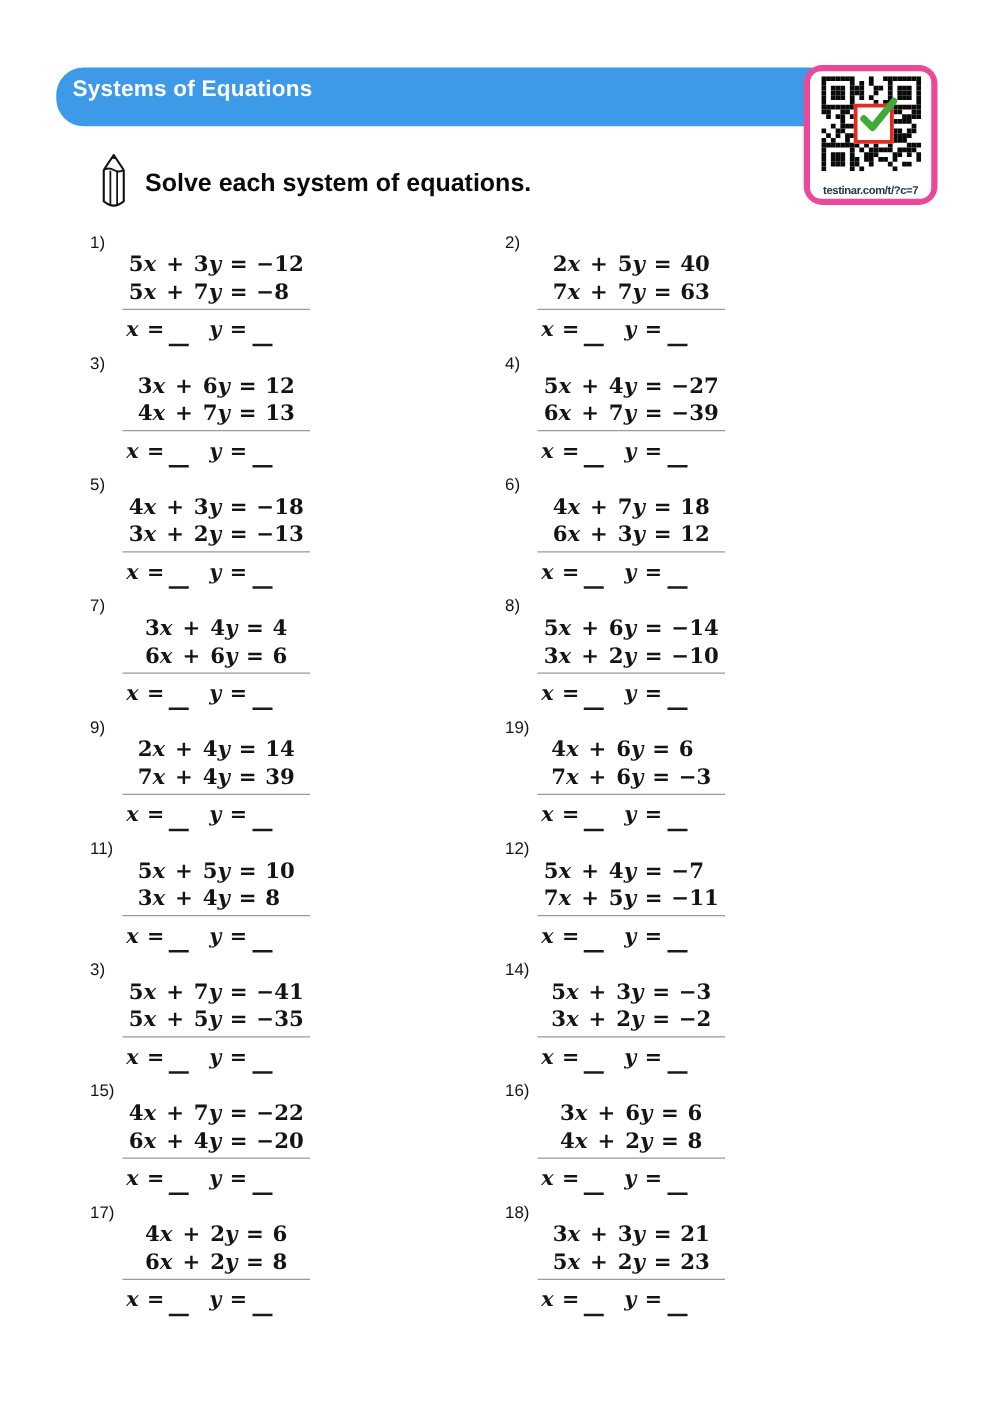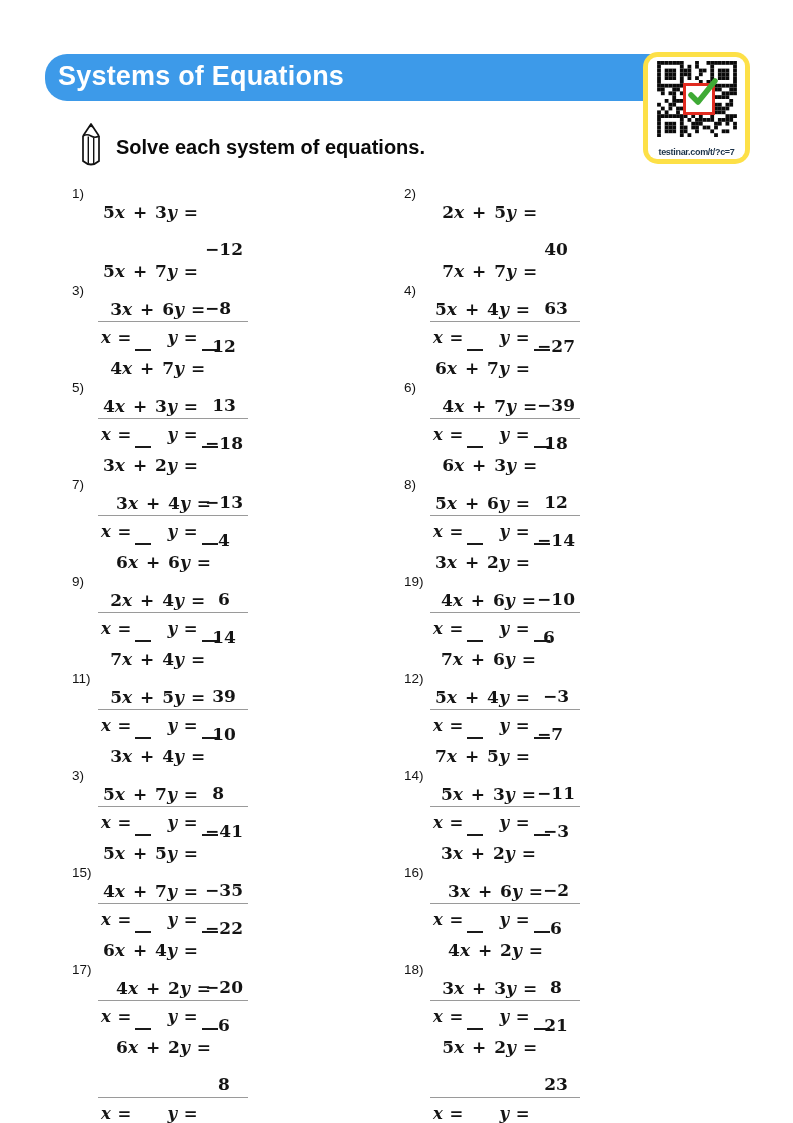--- a/index.html
+++ b/index.html
@@ -7,25 +7,25 @@
     width:793px;height:1123px;background:#ffffff;position:relative;overflow:hidden;
     font-family:"Liberation Sans",sans-serif;color:#141414;
   }
   
   .header-bar{
     position:absolute;left:45px;top:54px;width:662px;height:47px;
     background:#3d9ae9;border-radius:22px;
   }
   .header-title{
     position:absolute;left:13px;top:7px;
-    font-size:27px;font-weight:bold;color:#ffffff;letter-spacing:.2px;
+    font-size:18px;font-weight:bold;color:#ffffff;letter-spacing:.2px;
   }
   .qr-badge{
     position:absolute;left:643px;top:52px;width:107px;height:112px;
-    background:#fde047;border-radius:15px;
+    background:#ec4899;border-radius:15px;
   }
   .qr-box{
     position:absolute;left:5px;top:5px;width:97px;height:102px;
     background:#ffffff;border-radius:9px;overflow:hidden;
   }
   .qr-svg{position:absolute;left:9px;top:4px;}
   .qr-check{
     position:absolute;left:35px;top:26px;width:26px;height:26px;
     border:3px solid #e02b20;background:#ffffff;
   }
@@ -53,21 +53,21 @@
   .eqwrap{
     position:absolute;left:28px;top:17px;width:150px;text-align:center;
     font-family:"DejaVu Serif",serif;font-weight:bold;font-size:17px;color:#141414;
   }
   .eqgrid{
     display:inline-grid;grid-template-columns:auto auto auto;
     column-gap:7px;line-height:22px;word-spacing:2px;
   }
   .eq-lhs{justify-self:end;}
   .eq-sign{justify-self:center;}
-  .eq-rhs{justify-self:start;margin-top:37px;}
+  .eq-rhs{justify-self:start;}
   .rule{border-top:1.3px solid #9a9a9a;margin-top:2px;width:150px;}
   .answers{
     margin-top:6px;text-align:left;padding-left:3px;
     font-size:16.5px;line-height:20px;word-spacing:1px;white-space:nowrap;
   }
   .blank{
     display:inline-block;width:16px;height:12px;
     border-bottom:2px solid #1a1a1a;vertical-align:-8px;margin-left:4px;
   }
   .ygap{display:inline-block;width:16px;}

